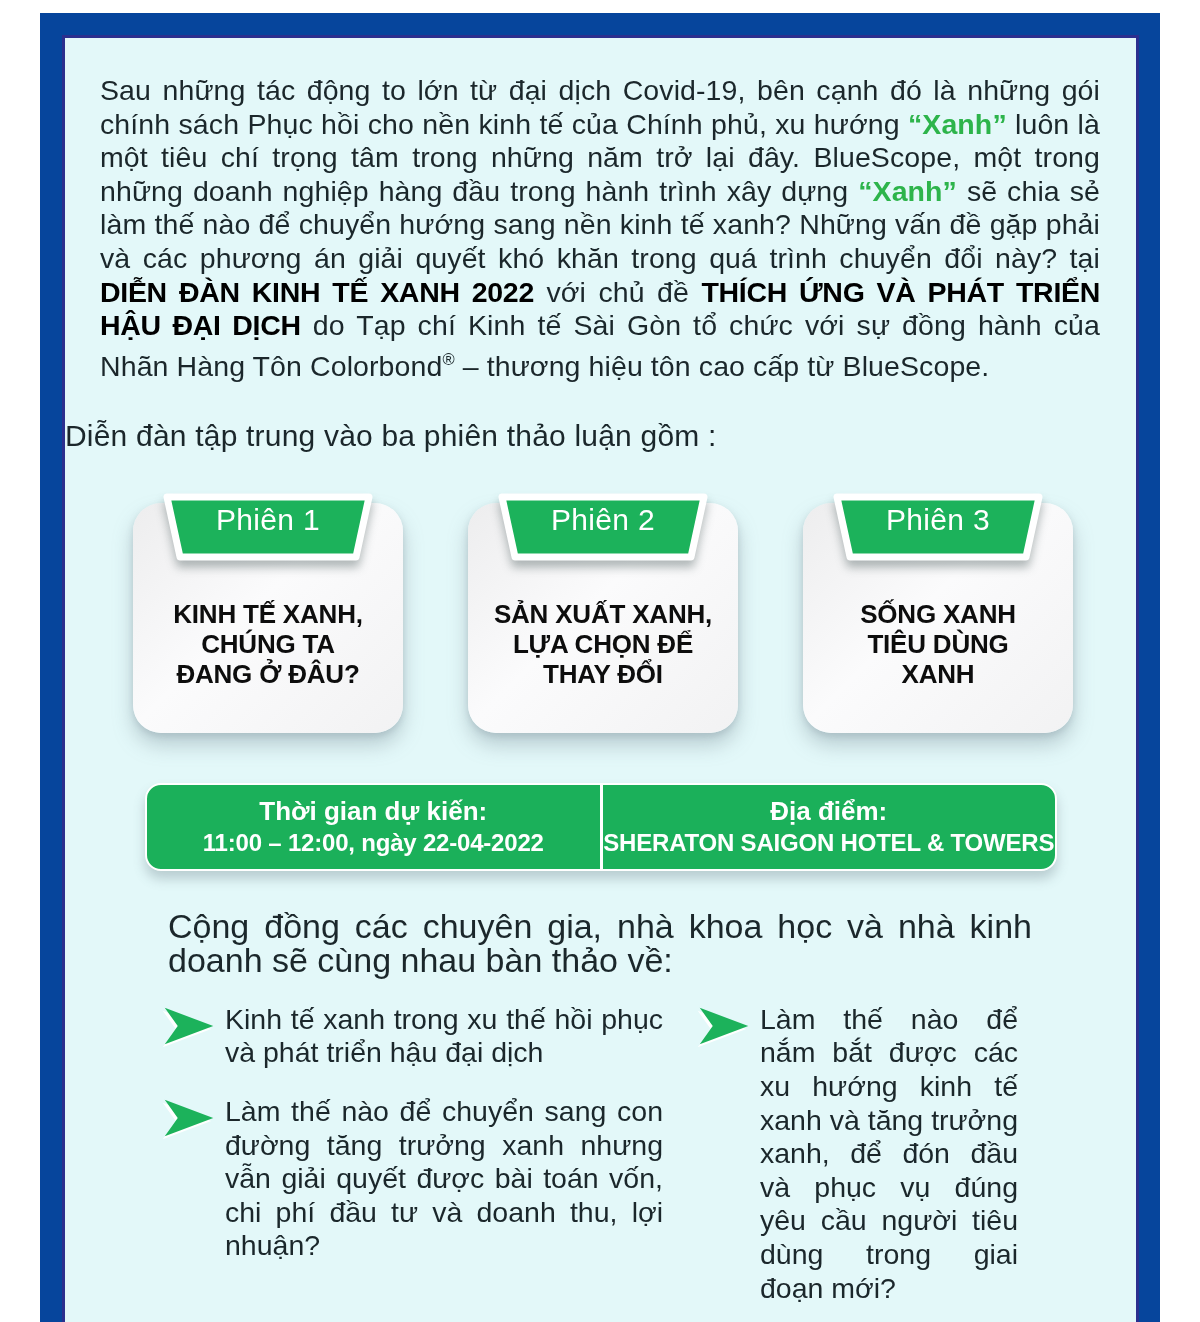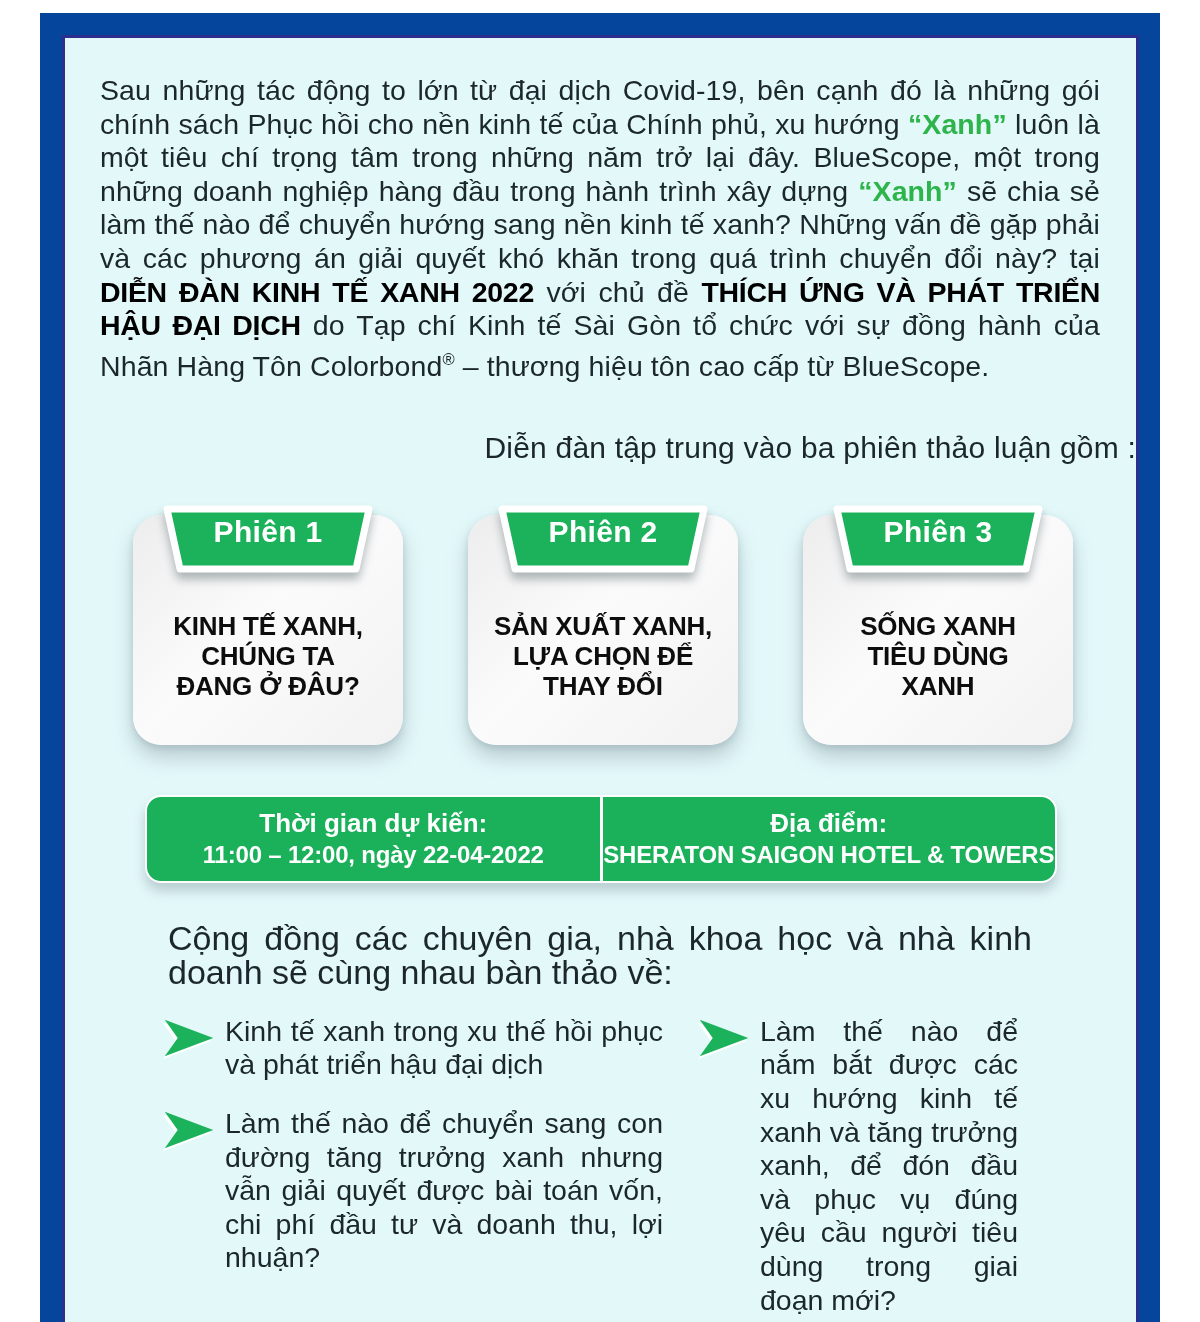--- a/index.html
+++ b/index.html
@@ -23,21 +23,21 @@
     font-size:28.5px;line-height:33.6px;
     color:#1b272b;text-align:justify;
     letter-spacing:0.1px;
   }
   .seg-normal{}
   .seg-green{color:#2db44b;font-weight:bold;}
   .seg-bold{color:#000;font-weight:bold;letter-spacing:-0.3px;}
   .seg-sup{vertical-align:super;font-size:0.58em;}
   
   .sessions-heading{
-    margin-top:48px;text-align:right;
+    margin-top:36px;text-align:left;
     font-size:30px;color:#1b272b;letter-spacing:0.2px;
   }
   
   .sessions-row{
     display:flex;justify-content:space-between;
     margin:50px 63px 0 68px;
   }
   .session-card{
     position:relative;width:270px;height:230px;
     border-radius:28px;
@@ -46,21 +46,21 @@
   }
   .badge-wrap{
     position:absolute;top:-14px;left:50%;transform:translateX(-50%);
     width:222px;height:80px;
     filter:drop-shadow(0 7px 5px rgba(40,60,60,0.35));
   }
   .badge-wrap svg{display:block;}
   .badge-label{
     position:absolute;left:0;top:14px;width:100%;
     text-align:center;color:#ffffff;
-    font-size:30px;font-weight:bold;letter-spacing:0.3px;
+    font-size:30px;font-weight:normal;letter-spacing:0.3px;
   }
   .session-title{
     position:absolute;left:10px;right:10px;top:96px;
     text-align:center;color:#0d0d0d;
     font-size:26px;font-weight:bold;line-height:30px;
     white-space:pre-line;letter-spacing:-0.2px;
   }
   
   .info-bar{
     display:flex;margin:50px 79px 0 80px;height:88px;

